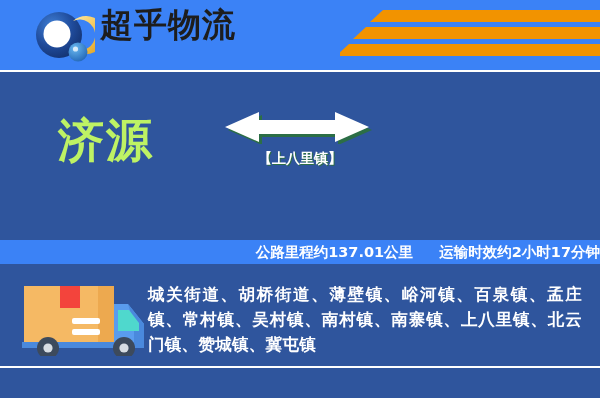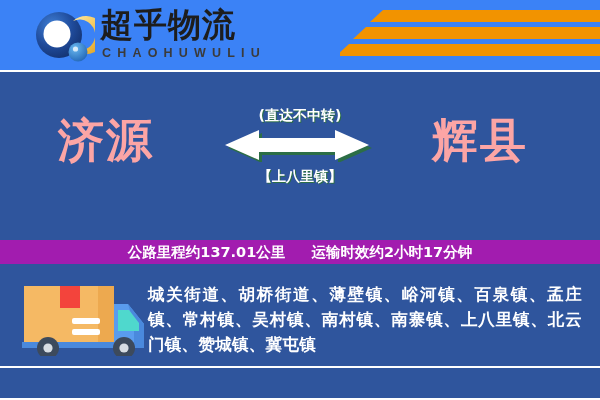--- a/index.html
+++ b/index.html
@@ -32,44 +32,44 @@
   .stripes{position:absolute;right:0;top:0;width:260px;height:70px;}
 
   
   .route{
     position:relative;width:600px;height:168px;background:#2f559d;
     border-top:2px solid #ffffff;box-sizing:border-box;
   }
   .city{
     position:absolute;top:40px;
     font-family:"DejaVu Sans","Liberation Sans",sans-serif;
-    font-size:46px;line-height:56px;font-weight:bold;color:#fca5a5;
+    font-size:46px;line-height:56px;font-weight:bold;color:#bef264;
     white-space:nowrap;letter-spacing:2px;
   }
   .city-from{left:58px;}
   .city-to{right:72px;}
 
   .mid{
     position:absolute;left:50%;top:34px;transform:translateX(-50%);
     width:200px;text-align:center;
   }
   .mid-top,.mid-bot{
     font-family:"DejaVu Sans","Liberation Sans",sans-serif;
     font-weight:bold;color:#ffffff;white-space:nowrap;
     text-shadow:1px 1px 0 #2c6e46;
   }
   .mid-top{font-size:14px;line-height:18px;}
   .mid-bot{font-size:14px;line-height:18px;margin-top:5px;}
   .arrow{margin:4px auto 2px;width:150px;height:34px;}
 
   
   .metrics{
-    position:relative;width:600px;height:28px;background:#a21caf;
+    position:relative;width:600px;height:28px;background:#3b82f6;
     border-top:2px solid #2f559d;border-bottom:2px solid #2f559d;
-    box-sizing:border-box;display:flex;align-items:center;justify-content:center;
+    box-sizing:border-box;display:flex;align-items:center;justify-content:flex-end;
   }
   .metrics-text{
     font-family:"DejaVu Sans","Liberation Sans",sans-serif;
     font-size:14.5px;font-weight:bold;color:#ffffff;white-space:nowrap;
   }
   .metrics-gap{display:inline-block;width:16px;}
 
   
   .areas{
     position:relative;width:600px;height:100px;background:#2f559d;
@@ -116,52 +116,49 @@
           <path d="M40 10 A19 19 0 1 1 40 38 A15.5 15.5 0 1 0 40 10 Z" fill="url(#gm)"></path>
           <circle cx="24" cy="23" r="13.5" fill="#ffffff"></circle>
           <circle cx="45" cy="41" r="9.5" fill="url(#gd)"></circle>
           <circle cx="42.5" cy="38" r="2.6" fill="#ffffff" opacity="0.75"></circle>
         </svg>
       </span>
     </div>
 
     <div class="brand">
       <div class="brand-cn">超乎物流</div>
-      <div class="brand-en">CHAOHUWULIU</div>
     </div>
 
     <div class="stripes">
       <svg width="260" height="70" viewBox="0 0 260 70" xmlns="http://www.w3.org/2000/svg">
         <polygon points="43,10 260,10 260,22 30,22" fill="#f29300"></polygon>
         <polygon points="26,27 260,27 260,39 13,39" fill="#f29300"></polygon>
         <polygon points="9,44 260,44 260,56 -4,56" fill="#f29300"></polygon>
       </svg>
     </div>
   </div>
 
   <div class="route">
 
     <div class="city city-from">济源</div>
 
     <div class="mid">
-      <div class="mid-top">(直达不中转)</div>
 
       <div class="arrow">
         <svg width="150" height="34" viewBox="0 0 150 34" xmlns="http://www.w3.org/2000/svg">
           <g transform="translate(3,3)">
             <polygon points="0,17 34,2 34,10 110,10 110,2 144,17 110,32 110,24 34,24 34,32" fill="#2c6e46"></polygon>
           </g>
           <polygon points="0,17 34,2 34,10 110,10 110,2 144,17 110,32 110,24 34,24 34,32" fill="#ffffff"></polygon>
         </svg>
       </div>
 
       <div class="mid-bot">【上八里镇】</div>
     </div>
 
-    <div class="city city-to">辉县</div>
   </div>
 
   <div class="metrics">
     <div class="metrics-text">
       <span>公路里程约137.01公里</span>
       <span class="metrics-gap"></span>
       <span>运输时效约2小时17分钟</span>
     </div>
   </div>
 

